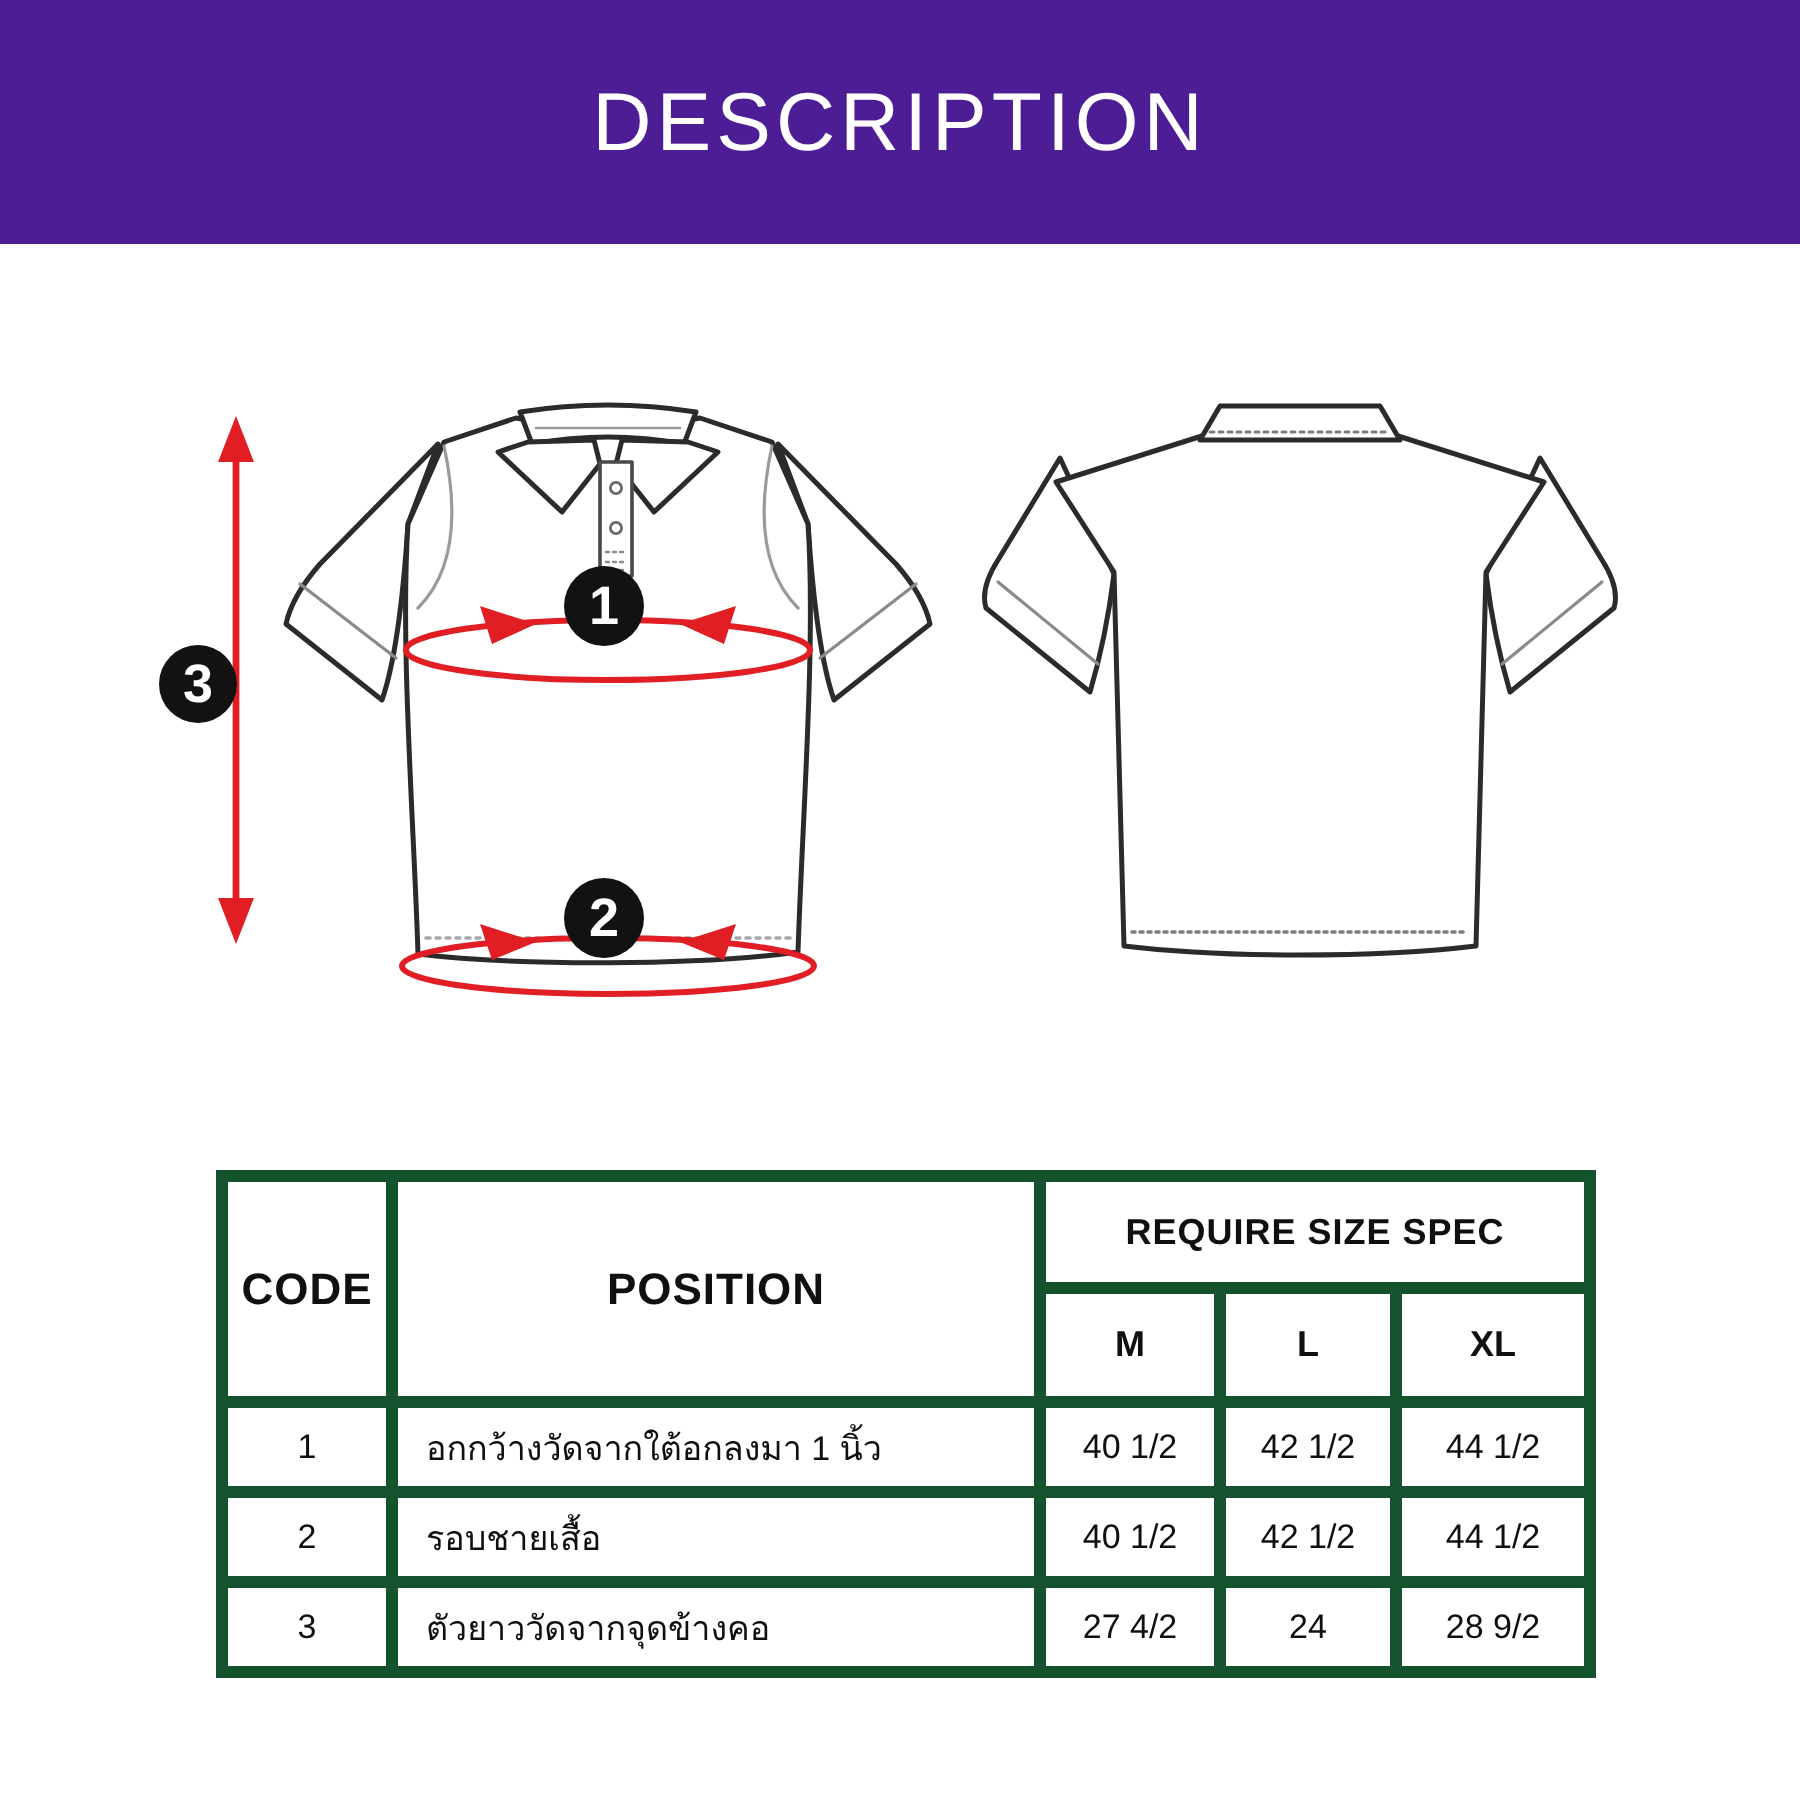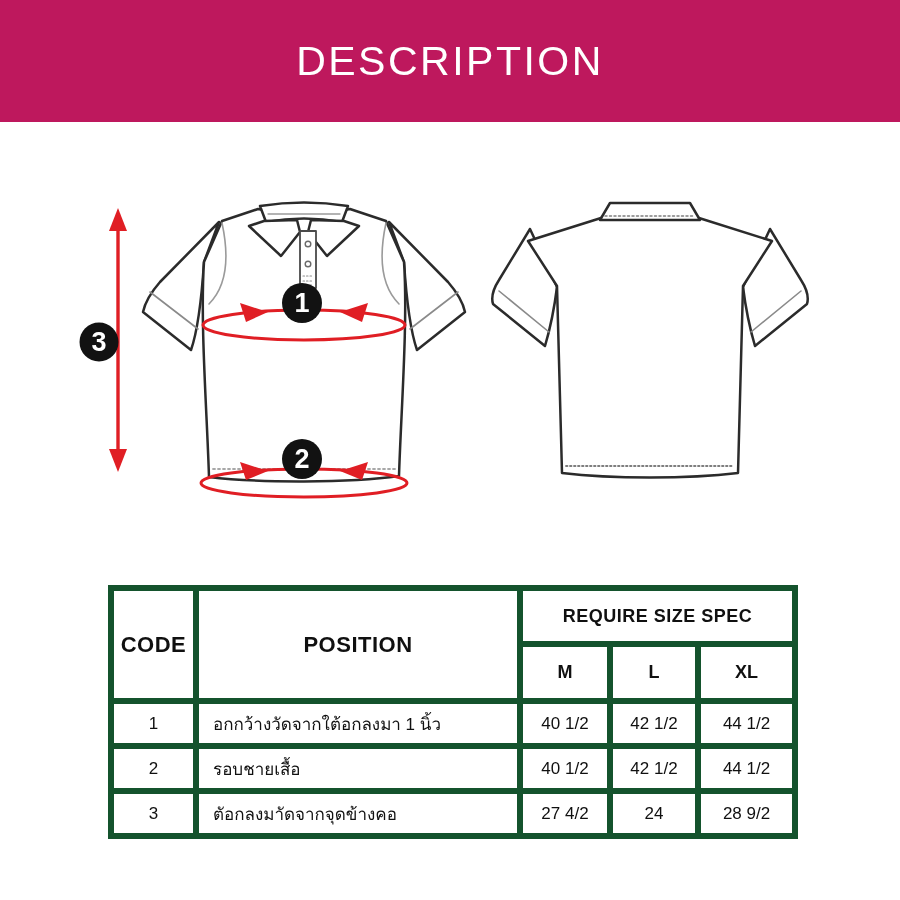--- a/index.html
+++ b/index.html
@@ -7,21 +7,21 @@
   body {
     width: 900px; height: 900px;
     font-family: "Liberation Sans", "DejaVu Sans", sans-serif;
     overflow: hidden;
   }
   .page { width: 900px; height: 900px; background: #fff; }
 
   
   .banner {
     width: 900px; height: 122px;
-    background: #be185d;
+    background: #4c1d95;
     display: flex; align-items: center; justify-content: center;
   }
   .banner h1 {
     color: #fff;
     font-size: 41px;
     font-weight: 500;
     letter-spacing: 2.5px;
   }
 
   
@@ -164,21 +164,21 @@
         </tr>
         <tr>
           <td>2</td>
           <td class="pos-cell">รอบชายเสื้อ</td>
           <td>40 1/2</td>
           <td>42 1/2</td>
           <td>44 1/2</td>
         </tr>
         <tr>
           <td>3</td>
-          <td class="pos-cell">ตัอกลงมาัดจากจุดข้างคอ</td>
+          <td class="pos-cell">ตัวยาววัดจากจุดข้างคอ</td>
           <td>27 4/2</td>
           <td>24</td>
           <td>28 9/2</td>
         </tr>
       </tbody>
     </table>
   </div>
 
 </div>
 

